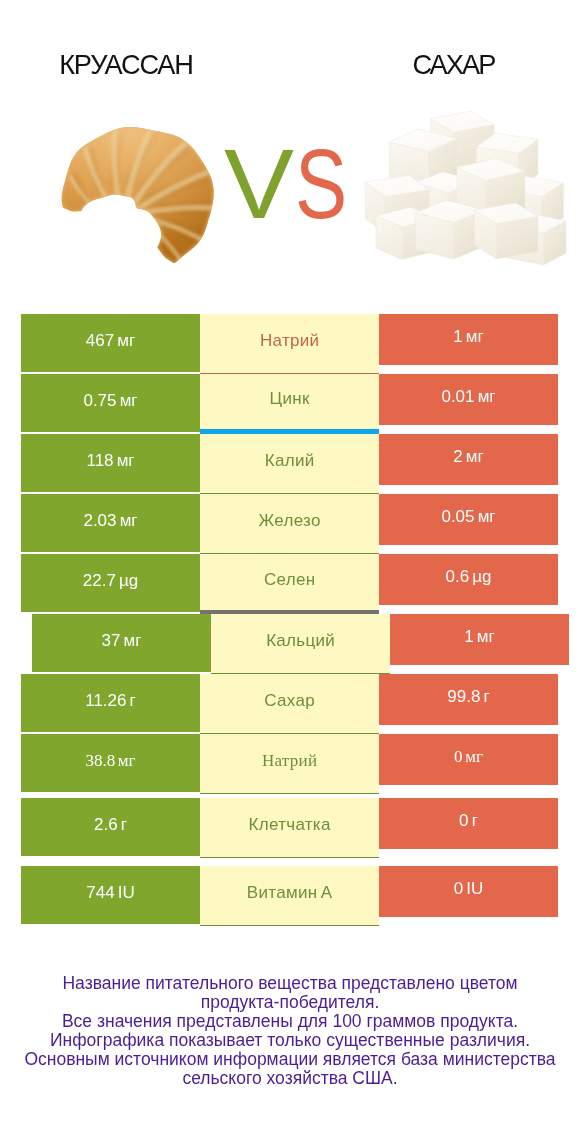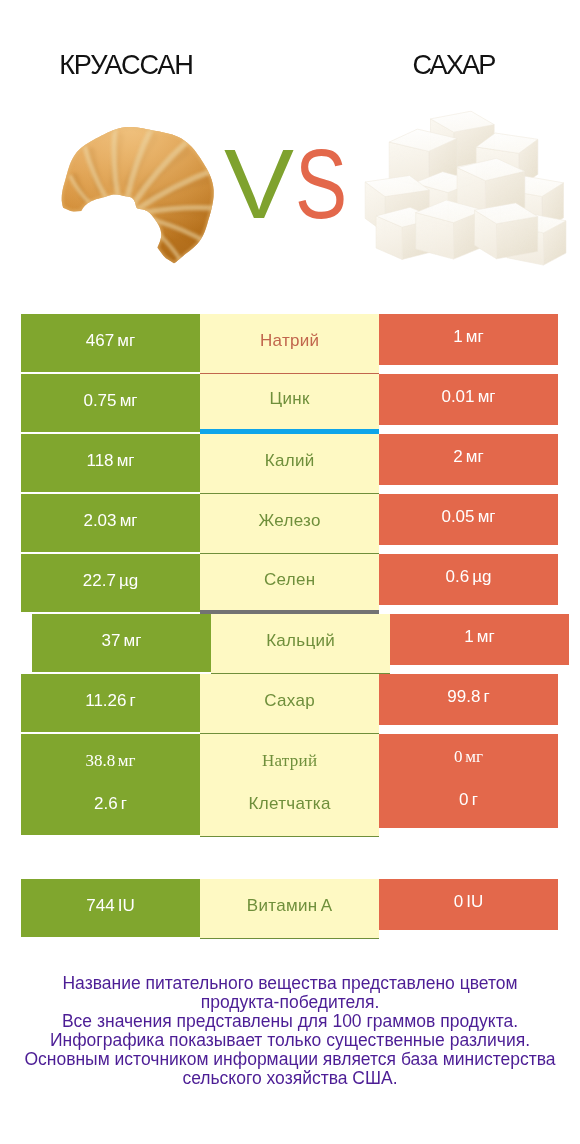--- a/index.html
+++ b/index.html
@@ -271,26 +271,26 @@
       <div class="row" style="top: 360px;">
         <div class="cell cell-l">11.26 г</div>
         <div class="cell cell-c" style="color:#6f8f3b;border-bottom:1px solid #6f8f3b">Сахар</div>
         <div class="cell cell-r">99.8 г</div>
       </div>
       <div class="row" style="top: 420px; font-family: Liberation Serif, serif;">
         <div class="cell cell-l">38.8 мг</div>
         <div class="cell cell-c" style="color:#6f8f3b;border-bottom:1px solid #6f8f3b">Натрий</div>
         <div class="cell cell-r">0 мг</div>
       </div>
-      <div class="row" style="top: 463px;">
+      <div class="row" style="top: 484px;">
         <div class="cell cell-l">2.6 г</div>
         <div class="cell cell-c" style="color:#6f8f3b;border-bottom:1px solid #6f8f3b">Клетчатка</div>
         <div class="cell cell-r">0 г</div>
       </div>
-      <div class="row" style="top: 565px; text-align: center;">
+      <div class="row" style="top: 552px; text-align: center;">
         <div class="cell cell-l">744 IU</div>
         <div class="cell cell-c" style="color:#6f8f3b;border-bottom:1px solid #6f8f3b">Витамин А</div>
         <div class="cell cell-r">0 IU</div>
       </div>
     </div>
 
   <div class="footer" id="footer">
       <div class="fl">Название питательного вещества представлено цветом</div>
       <div class="fl">продукта-победителя.</div>
       <div class="fl">Все значения представлены для 100 граммов продукта.</div>

